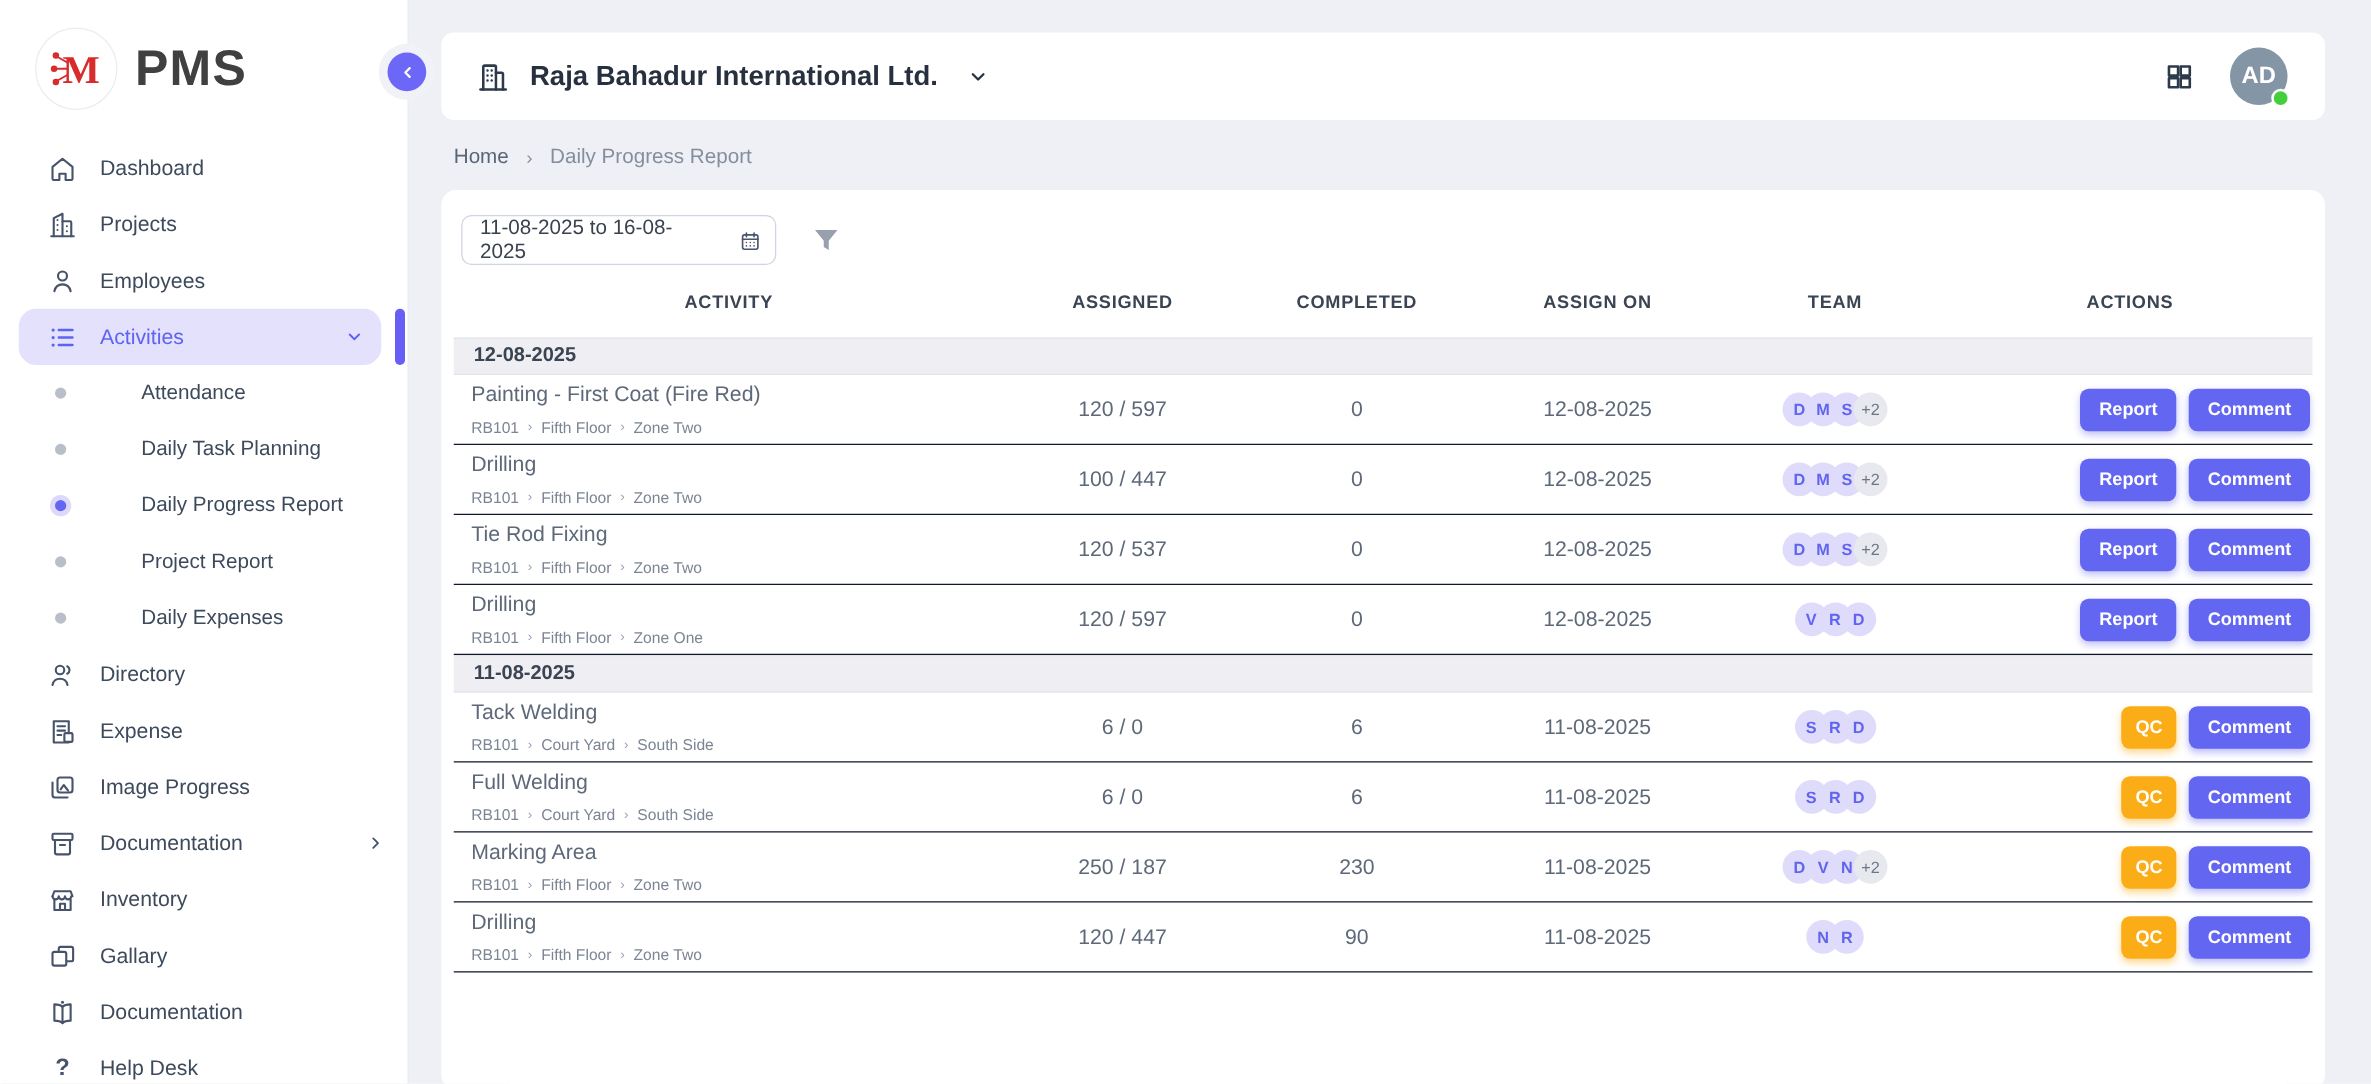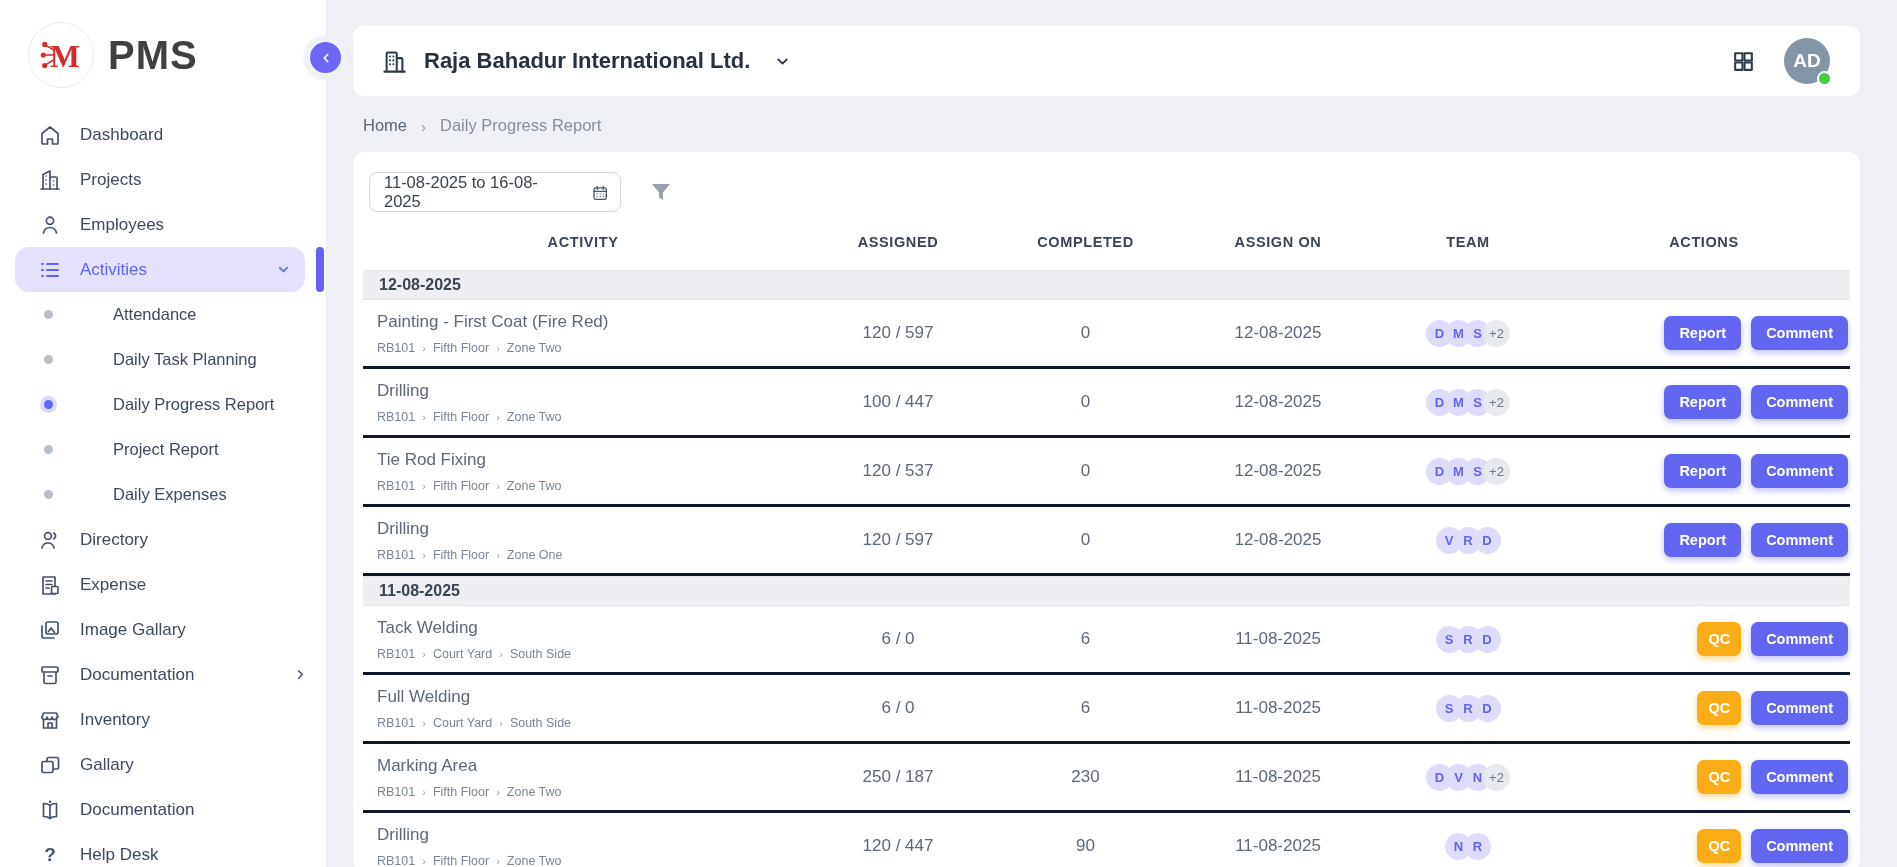--- a/index.html
+++ b/index.html
@@ -50,21 +50,21 @@
   .date-input { display:flex; align-items:center; justify-content:space-between; width:252px; height:40px; border:1px solid #cfd4de; border-radius:8px; padding:0 11px 0 14px; font-size:16.5px; color:#39434f; background:#fff; cursor:text;gap:40px; }
   .date-input svg { width:21px; height:21px; stroke:#49556a; }
   .funnel-btn { background:none; border:none; cursor:pointer; display:flex; }
   .funnel-btn svg { width:24px; height:24px; }
 
   .table { margin-top:22px; }
   .thead, .row { display:grid; grid-template-columns:440px 190px 185px 200px 180px 1fr; }
   .thead { font-size:14.5px; font-weight:bold; color:#3a4453; letter-spacing:.6px; padding-bottom:20px; }
   .thead span { text-align:center; }
   .group-row { background:#efeff3; border-top:1px solid #e2e4ea; border-bottom:1px solid #e2e4ea; height:30px; display:flex; align-items:center; padding-left:16px; font-weight:bold; font-size:16px; color:#3a4453; }
-  .row { align-items:center; height:69px; border-bottom:3px solid #0f172a; font-size:17px; color:#5d6878; }
+  .row { align-items:center; height:56px; border-bottom:1px solid #0f172a; font-size:17px; color:#5d6878; }
   .cell-center { text-align:center; }
   .activity-cell { padding-left:14px; }
   .activity-title { font-size:17px; color:#5d6878; }
   .activity-path { margin-top:9px; display:flex; align-items:center; gap:7px; font-size:12.5px; color:#7b8594; }
   .path-sep { color:#98a1ae; font-size:11px; }
   .team-cell { display:flex; justify-content:center; }
   .badge { width:27px; height:27px; border-radius:50%; background:#dfdcfb; color:#6164ee; font-size:13px; font-weight:bold; display:flex; align-items:center; justify-content:center; margin-left:-8px; cursor:pointer; }
   .badge:first-child { margin-left:0; }
   .badge.more { background:#e7e9ee; color:#6c7686; font-weight:normal; }
   .actions-cell { display:flex; justify-content:flex-end; gap:10px; padding-right:2px; }
@@ -163,21 +163,21 @@
             <rect x="13.5" y="13.5" width="6.5" height="7" rx="1" fill="#fff"></rect>
           </svg>
         <span>Expense</span>
       </div>
       <div class="nav-item">
         <svg viewBox="0 0 24 24" fill="none" stroke-width="1.7" stroke-linecap="round" stroke-linejoin="round">
             <rect x="8" y="4" width="12" height="12" rx="2"></rect>
             <path d="M4 8v10a2 2 0 0 0 2 2h10"></path>
             <path d="M10.5 13.5 13 10l3.5 4.5"></path>
           </svg>
-        <span>Image Gallary</span>
+        <span>Image Progress</span>
       </div>
       <div class="nav-item">
         <svg viewBox="0 0 24 24" fill="none" stroke-width="1.7" stroke-linecap="round" stroke-linejoin="round">
             <rect x="4" y="4" width="16" height="5" rx="1"></rect>
             <path d="M6 9v10a1.5 1.5 0 0 0 1.5 1.5h9A1.5 1.5 0 0 0 18 19V9"></path>
             <path d="M10 13h4"></path>
           </svg>
         <span>Documentation</span>
         <svg class="chevron-end" viewBox="0 0 24 24" fill="none" stroke="#46536b" stroke-width="2.4" stroke-linecap="round" stroke-linejoin="round">
             <path d="M9 6l6 6-6 6"></path>

